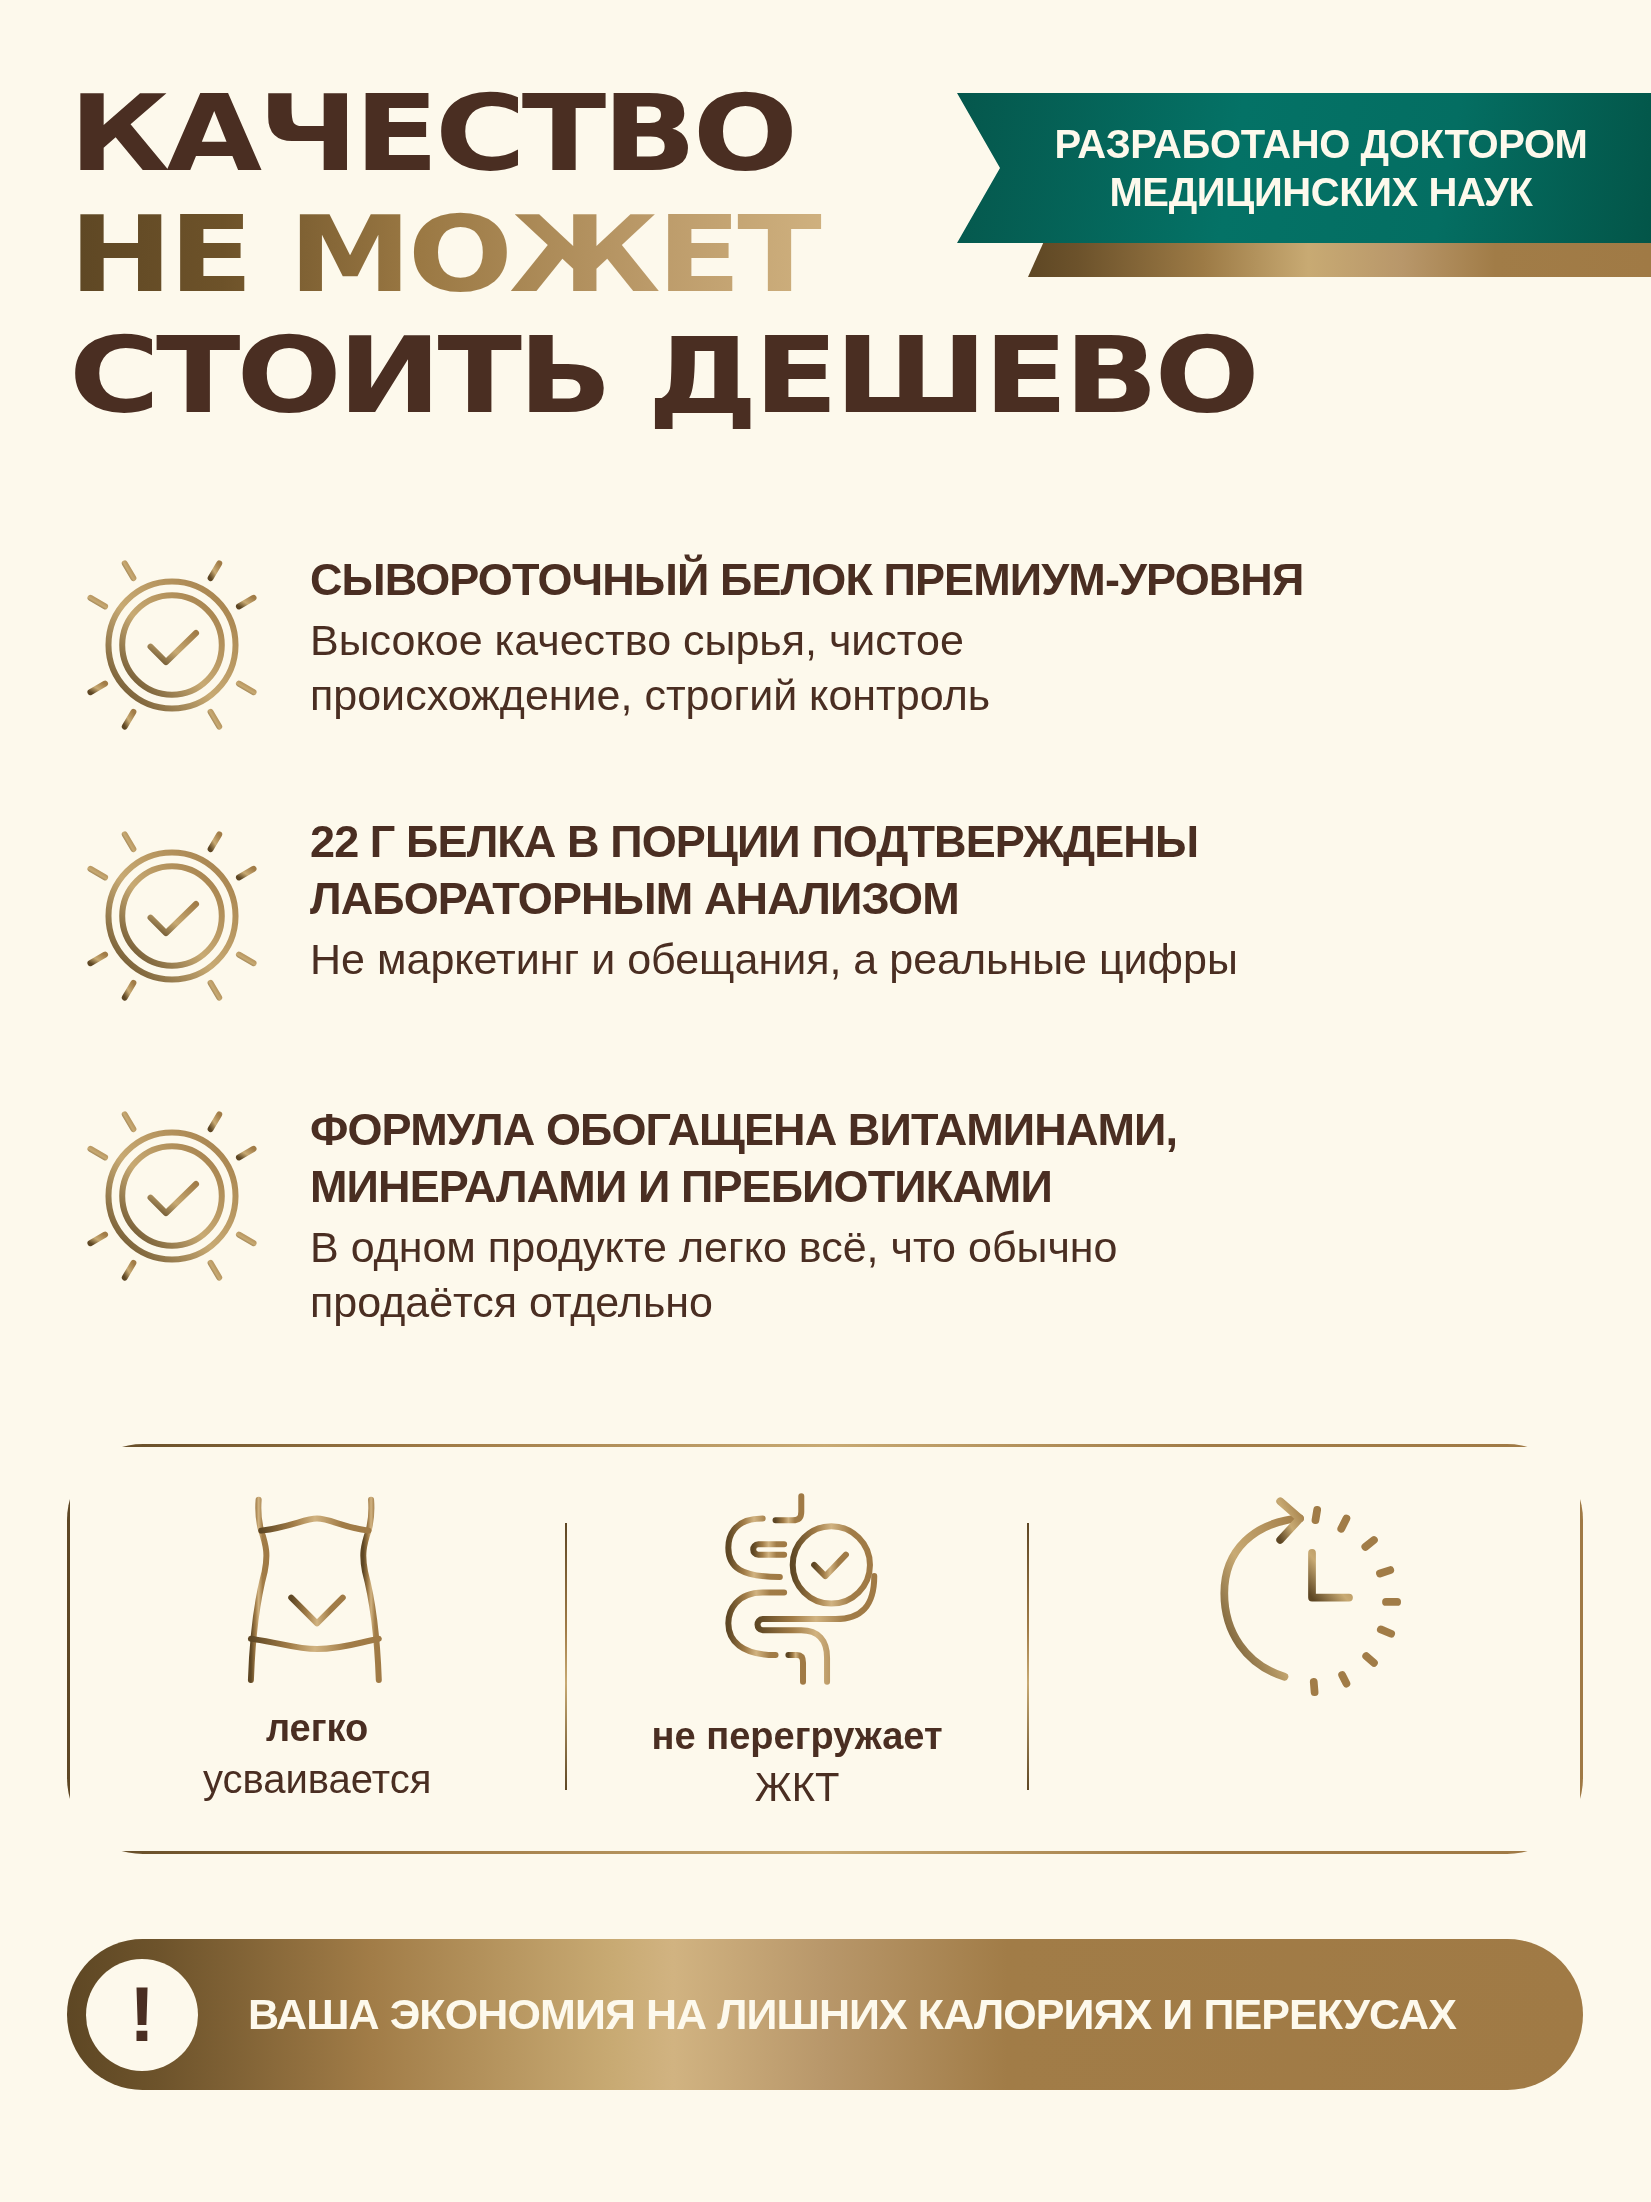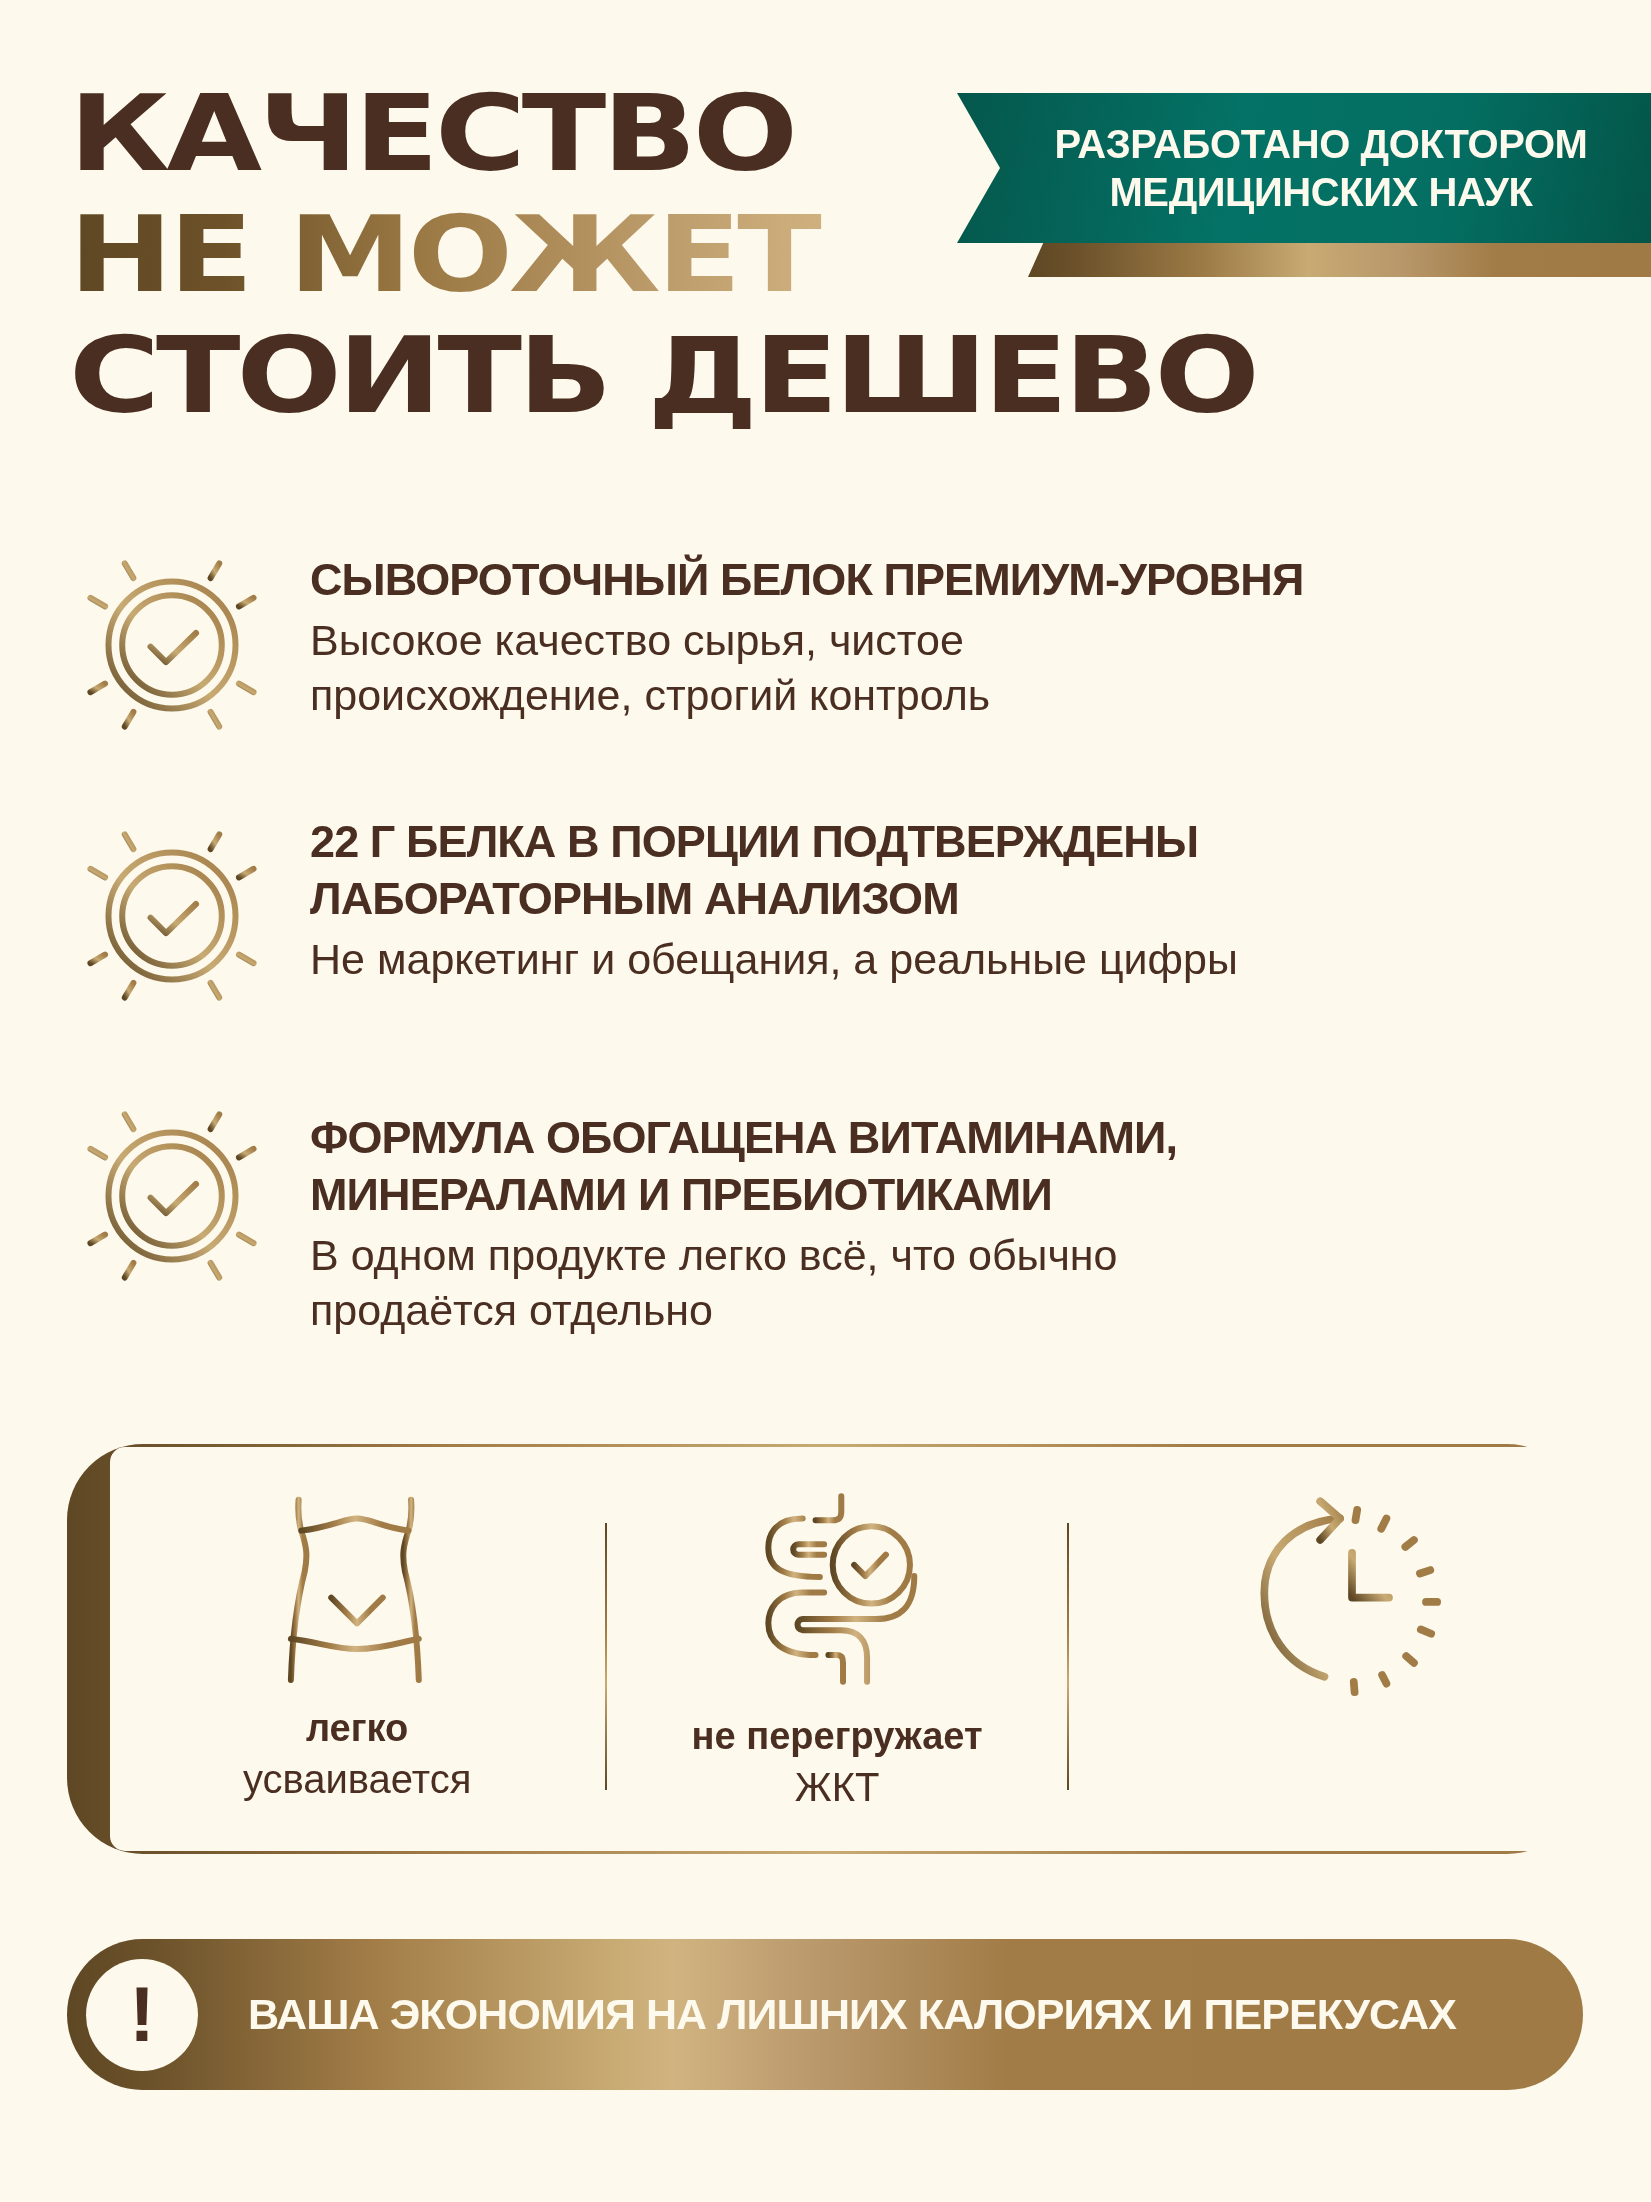--- a/index.html
+++ b/index.html
@@ -120,40 +120,39 @@
   .feature .desc span { display: block; white-space: nowrap; }
 
   .feature-1 { top: 542px; }
   .feature-1 .seal { top: 0; }
   .feature-1 .text { top: 8.6px; }
   .feature-2 { top: 813px; }
   .feature-2 .seal { top: 0; }
   .feature-2 .text { top: 0; }
   .feature-3 { top: 1093px; }
   .feature-3 .seal { top: 0; }
-  .feature-3 .text { top: 16px; }
+  .feature-3 .text { top: 8px; }
 
   
   .benefits {
     position: absolute;
     left: 67px;
     top: 1444px;
     width: 1516px;
     height: 410px;
     border-radius: 76px;
     padding: 2.6px;
     background: linear-gradient(90deg, #5e4724 0%, #a17c47 25%, #c8aa73 50%, #a17c47 75%, #a07a45 100%);
   }
   .benefits .inner {
     width: 100%;
     height: 100%;
     border-radius: 15px;
     background: #fdf9ec;
     position: relative;
-    margin-left: 40px;
   }
   .benefit {
     position: absolute;
     top: 0;
     height: 100%;
     text-align: center;
   }
   .benefit .icon {
     position: absolute;
     left: 50%;

